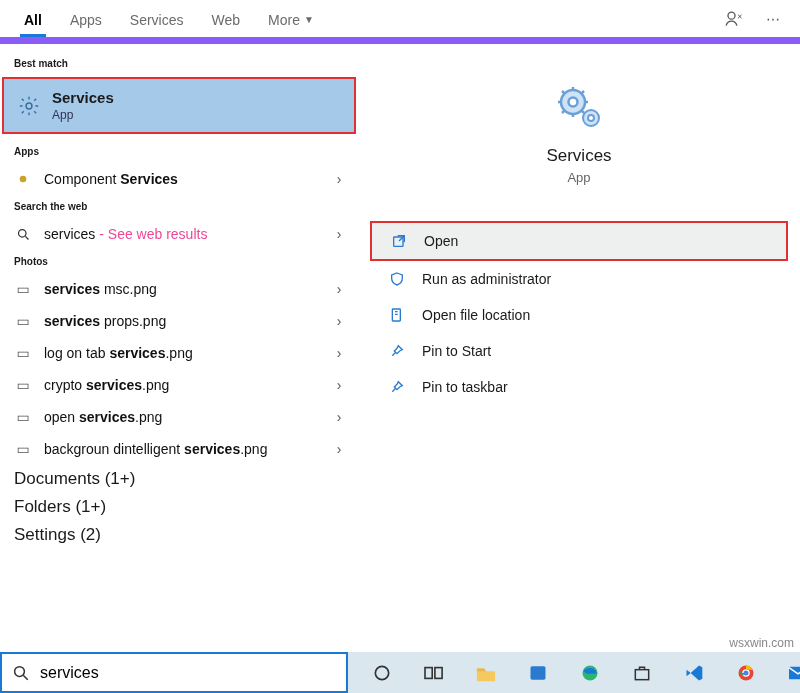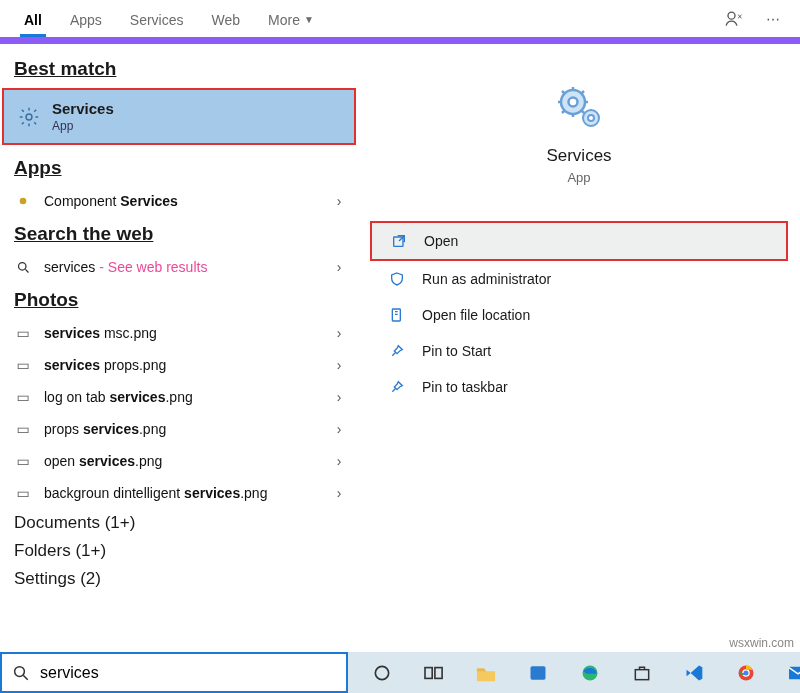--- a/index.html
+++ b/index.html
@@ -60,23 +60,22 @@
     overflow: hidden;
     padding-top: 8px;
   }
   .right {
     flex: 1;
     padding: 20px 12px 0 12px;
     position: relative;
   }
   .section-title {
     font-weight: 600;
-    font-size: 19px;
+    font-size: 10px;
     padding: 6px 0 6px 14px;
-    text-decoration: underline;
   }
   .best-match {
     display:flex;
     align-items:center;
     gap: 12px;
     padding: 10px 14px 10px 14px;
     background: #a5c9e8;
     border: 2px solid #e03030;
     margin: 2px 2px 6px 2px;
   }
@@ -252,21 +251,21 @@
     <div class="row">
       <span class="ricon">▭</span>
       <span class="lbl">
         <span>log on tab </span><span class="bold">services</span><span>.png</span>
       </span>
       <span class="chev">›</span>
     </div>
     <div class="row">
       <span class="ricon">▭</span>
       <span class="lbl">
-        <span>props </span><span class="bold">services</span><span>.png</span>
+        <span>crypto </span><span class="bold">services</span><span>.png</span>
       </span>
       <span class="chev">›</span>
     </div>
     <div class="row">
       <span class="ricon">▭</span>
       <span class="lbl">
         <span>open </span><span class="bold">services</span><span>.png</span>
       </span>
       <span class="chev">›</span>
     </div>

